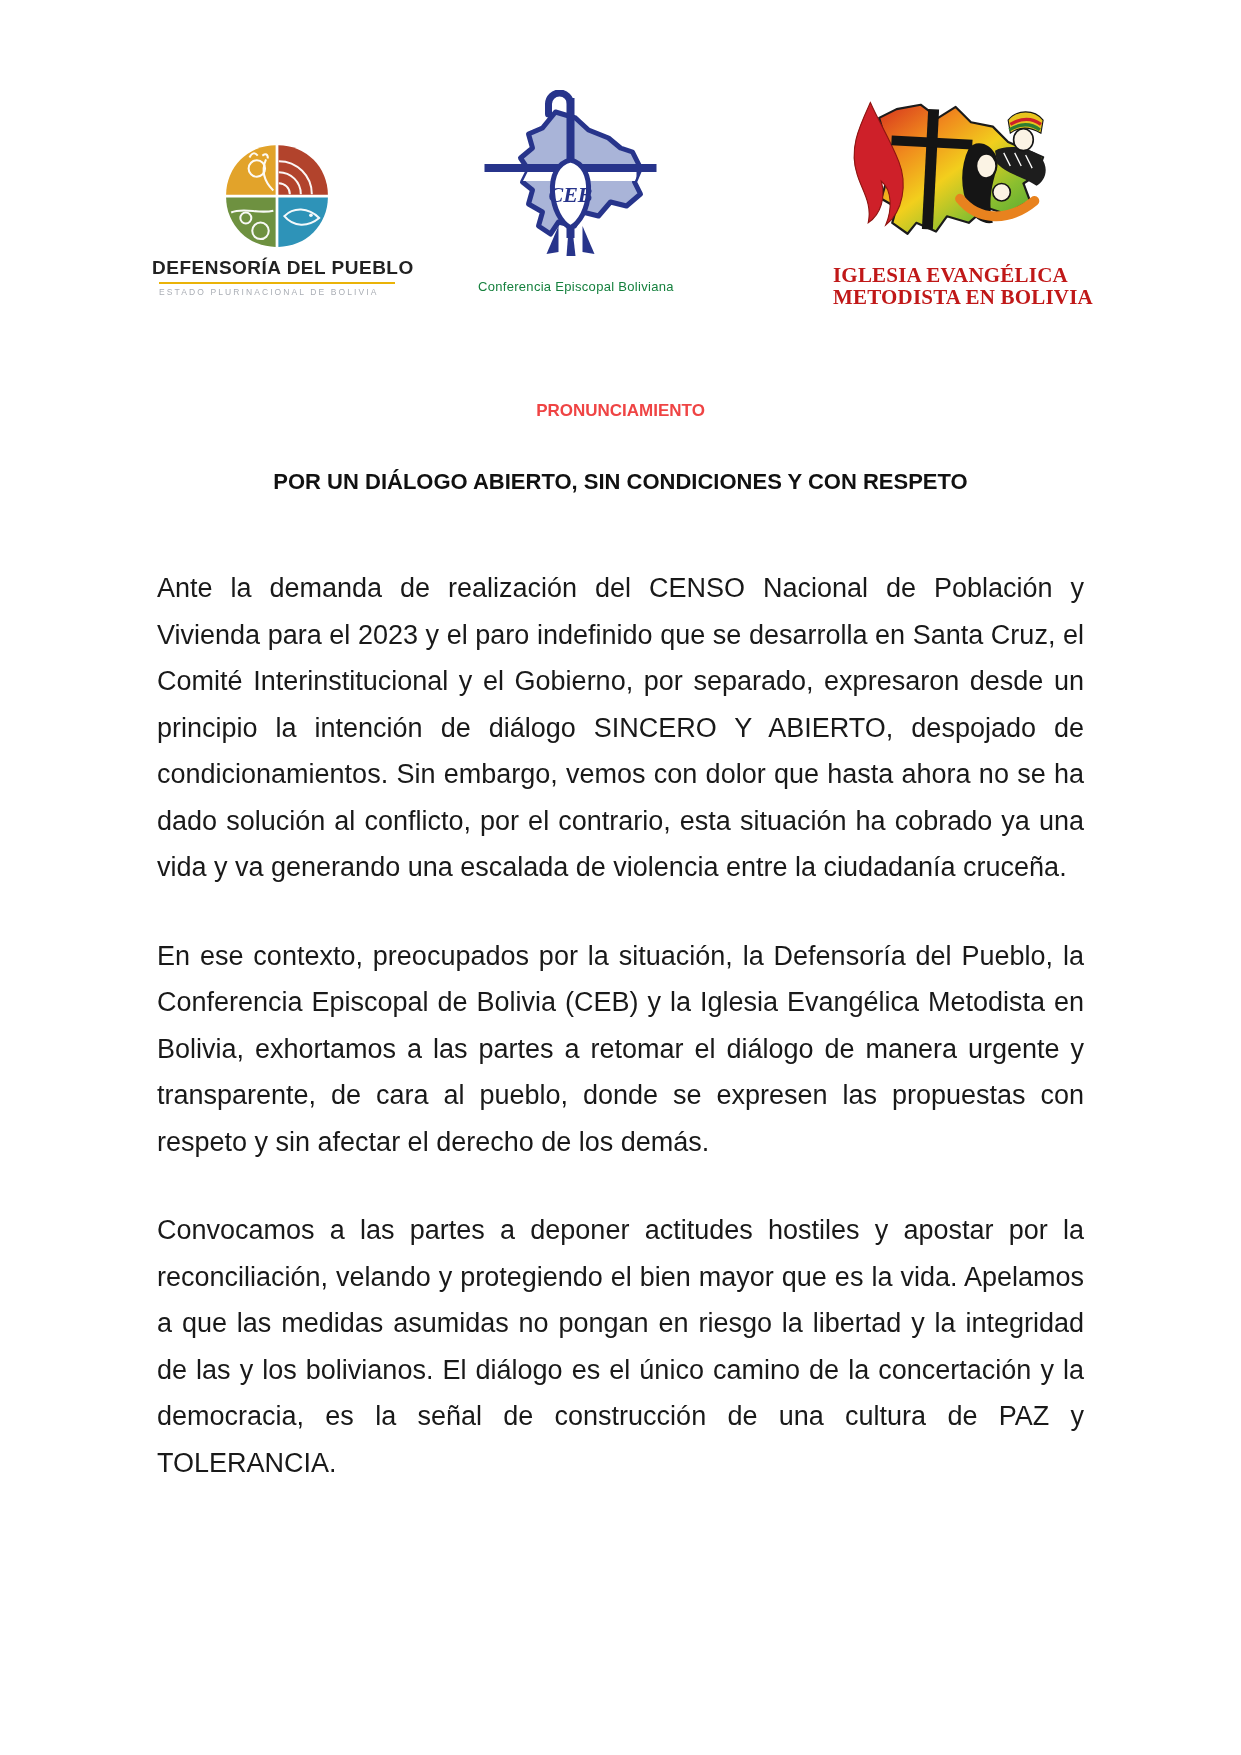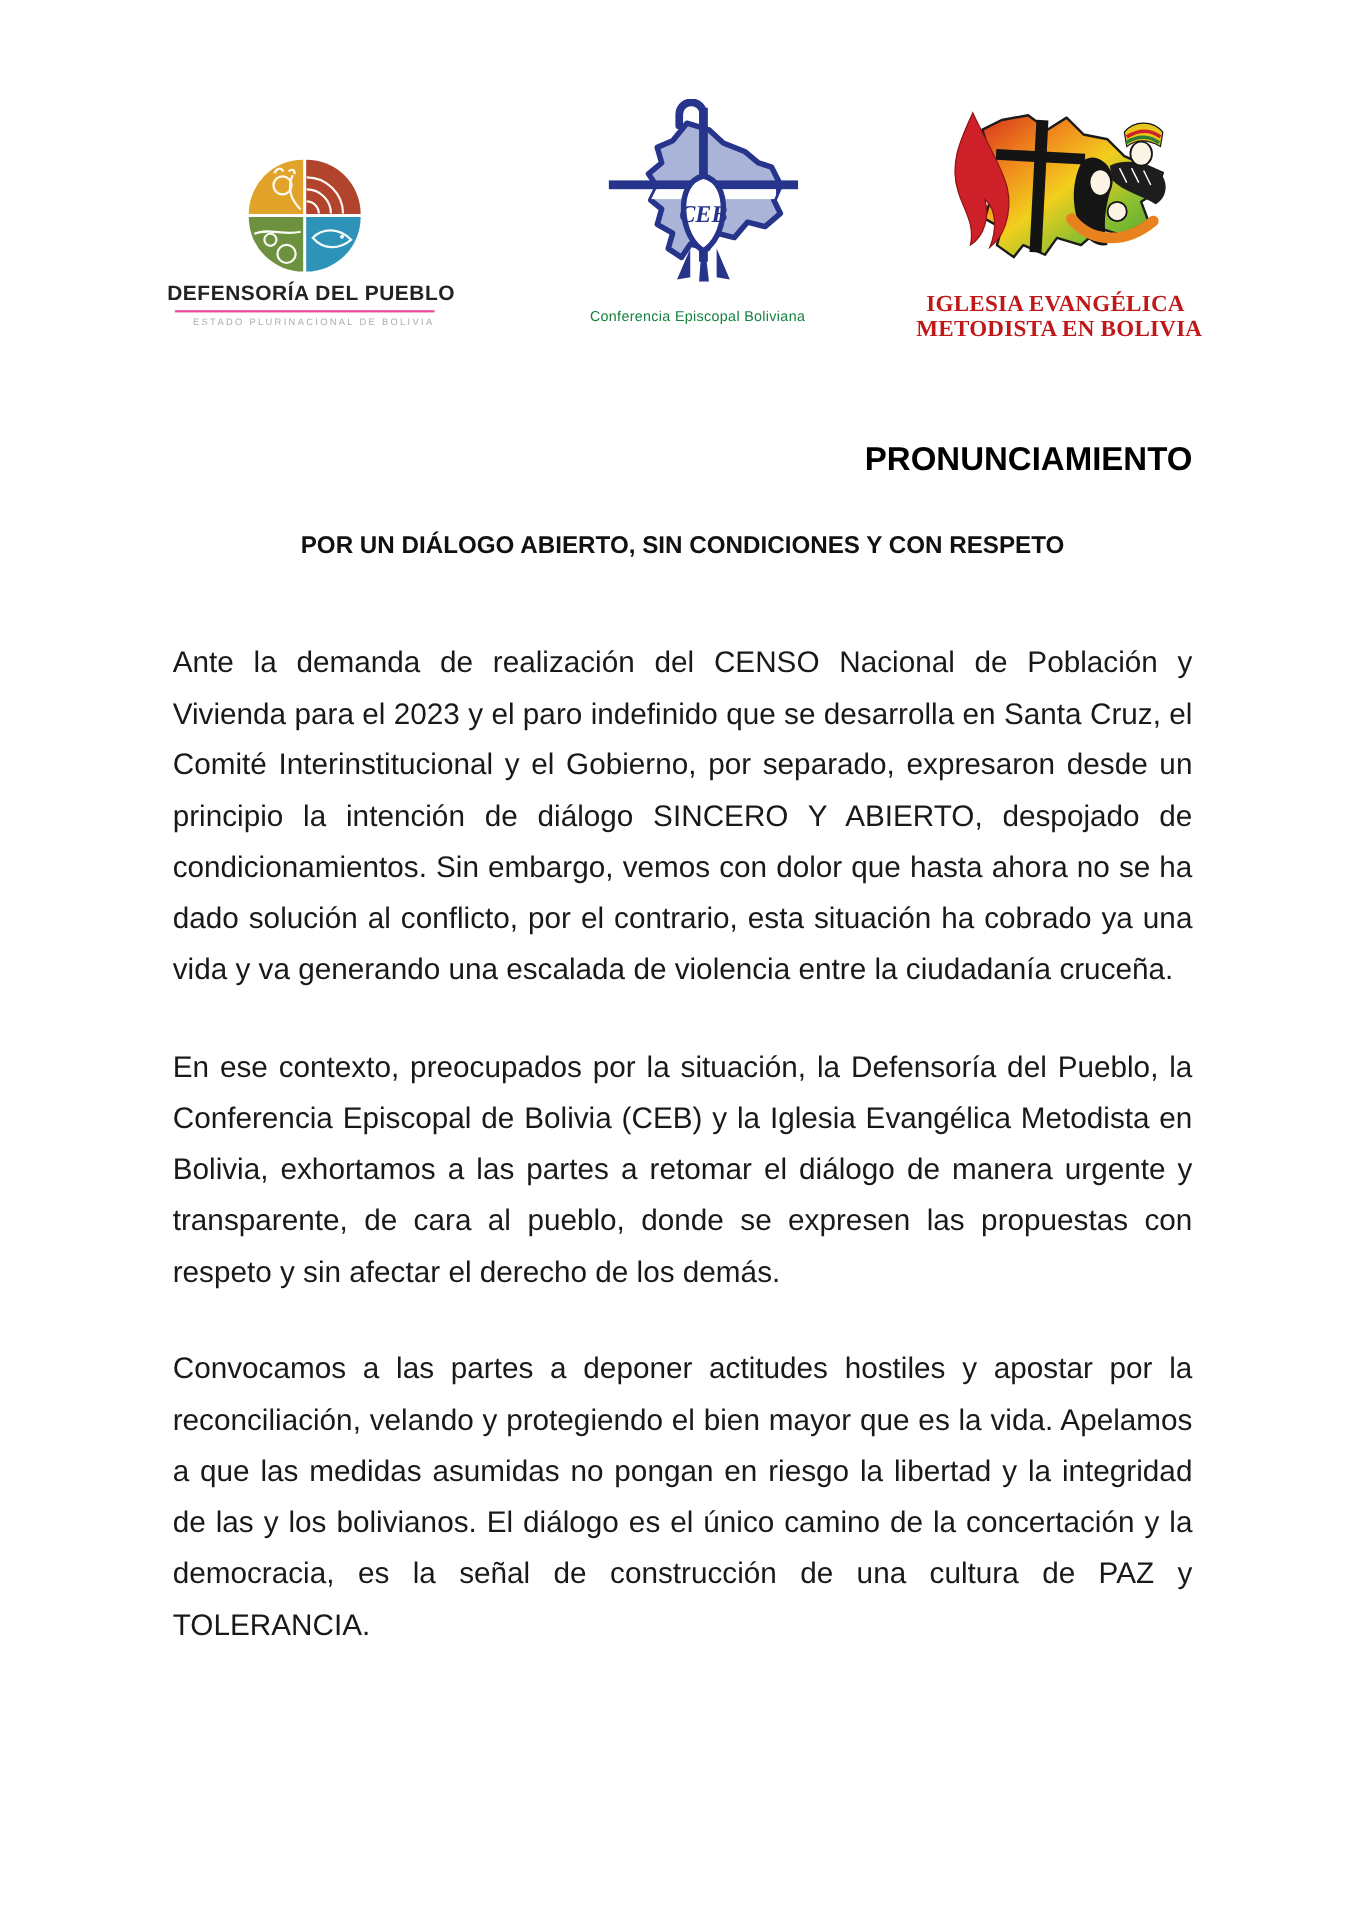--- a/index.html
+++ b/index.html
@@ -1,35 +1,35 @@
 <!DOCTYPE html>
 <html lang="es"><head>
 <meta charset="utf-8">
 <style>
   html,body{margin:0;padding:0;background:#ffffff;}
   body{width:1241px;height:1755px;font-family:"Liberation Sans","DejaVu Sans",sans-serif;color:#1a1a1a;}
   .page{position:relative;width:1241px;height:1755px;background:#fff;overflow:hidden;}
 
   
   .header{position:relative;height:345px;}
-  .logo-block{position:absolute;text-align:right;}
+  .logo-block{position:absolute;text-align:left;}
   .logo-defensoria{left:152px;top:141px;width:250px;}
   .logo-defensoria svg{display:block;margin:0 auto;}
   .dp-title{margin-top:6px;font-size:19px;font-weight:bold;letter-spacing:.5px;color:#222;white-space:nowrap;}
-  .dp-subtitle{margin:3px auto 0;width:236px;border-top:2px solid #ec4899;padding-top:3px;
+  .dp-subtitle{margin:3px auto 0;width:236px;border-top:2px solid #eab308;padding-top:3px;
                font-size:8.5px;letter-spacing:2.1px;color:#a9adb4;white-space:nowrap;}
   .logo-ceb{left:478px;top:90px;width:254px;}
   .ceb-caption{margin-top:0;font-size:13px;color:#15803d;letter-spacing:.3px;white-space:nowrap;}
   .logo-iemb{left:833px;top:96px;width:244px;}
   .iemb-title{color:#c01818;font-family:"Liberation Serif","DejaVu Serif",serif;
               font-weight:bold;font-size:21px;line-height:22px;letter-spacing:.2px;white-space:nowrap;}
 
   
   .content{padding:0 157px;}
-  .doc-title{margin:56px 0 0;text-align:right;font-size:30px;font-weight:bold;color:#000000;}
+  .doc-title{margin:56px 0 0;text-align:center;font-size:17px;font-weight:bold;color:#ef4444;}
   .doc-subtitle{margin:48px 0 0;text-align:center;font-size:22px;font-weight:bold;color:#111;}
   .content p{margin:0 0 42px;font-size:27px;line-height:46.5px;text-align:justify;color:#191919;}
   .content p.first{margin-top:70px;}
   .date-line{margin:76px 0 0;font-size:21px;text-align:left;}
 </style>
 </head>
 <body>
 
 <div class="page">
 

